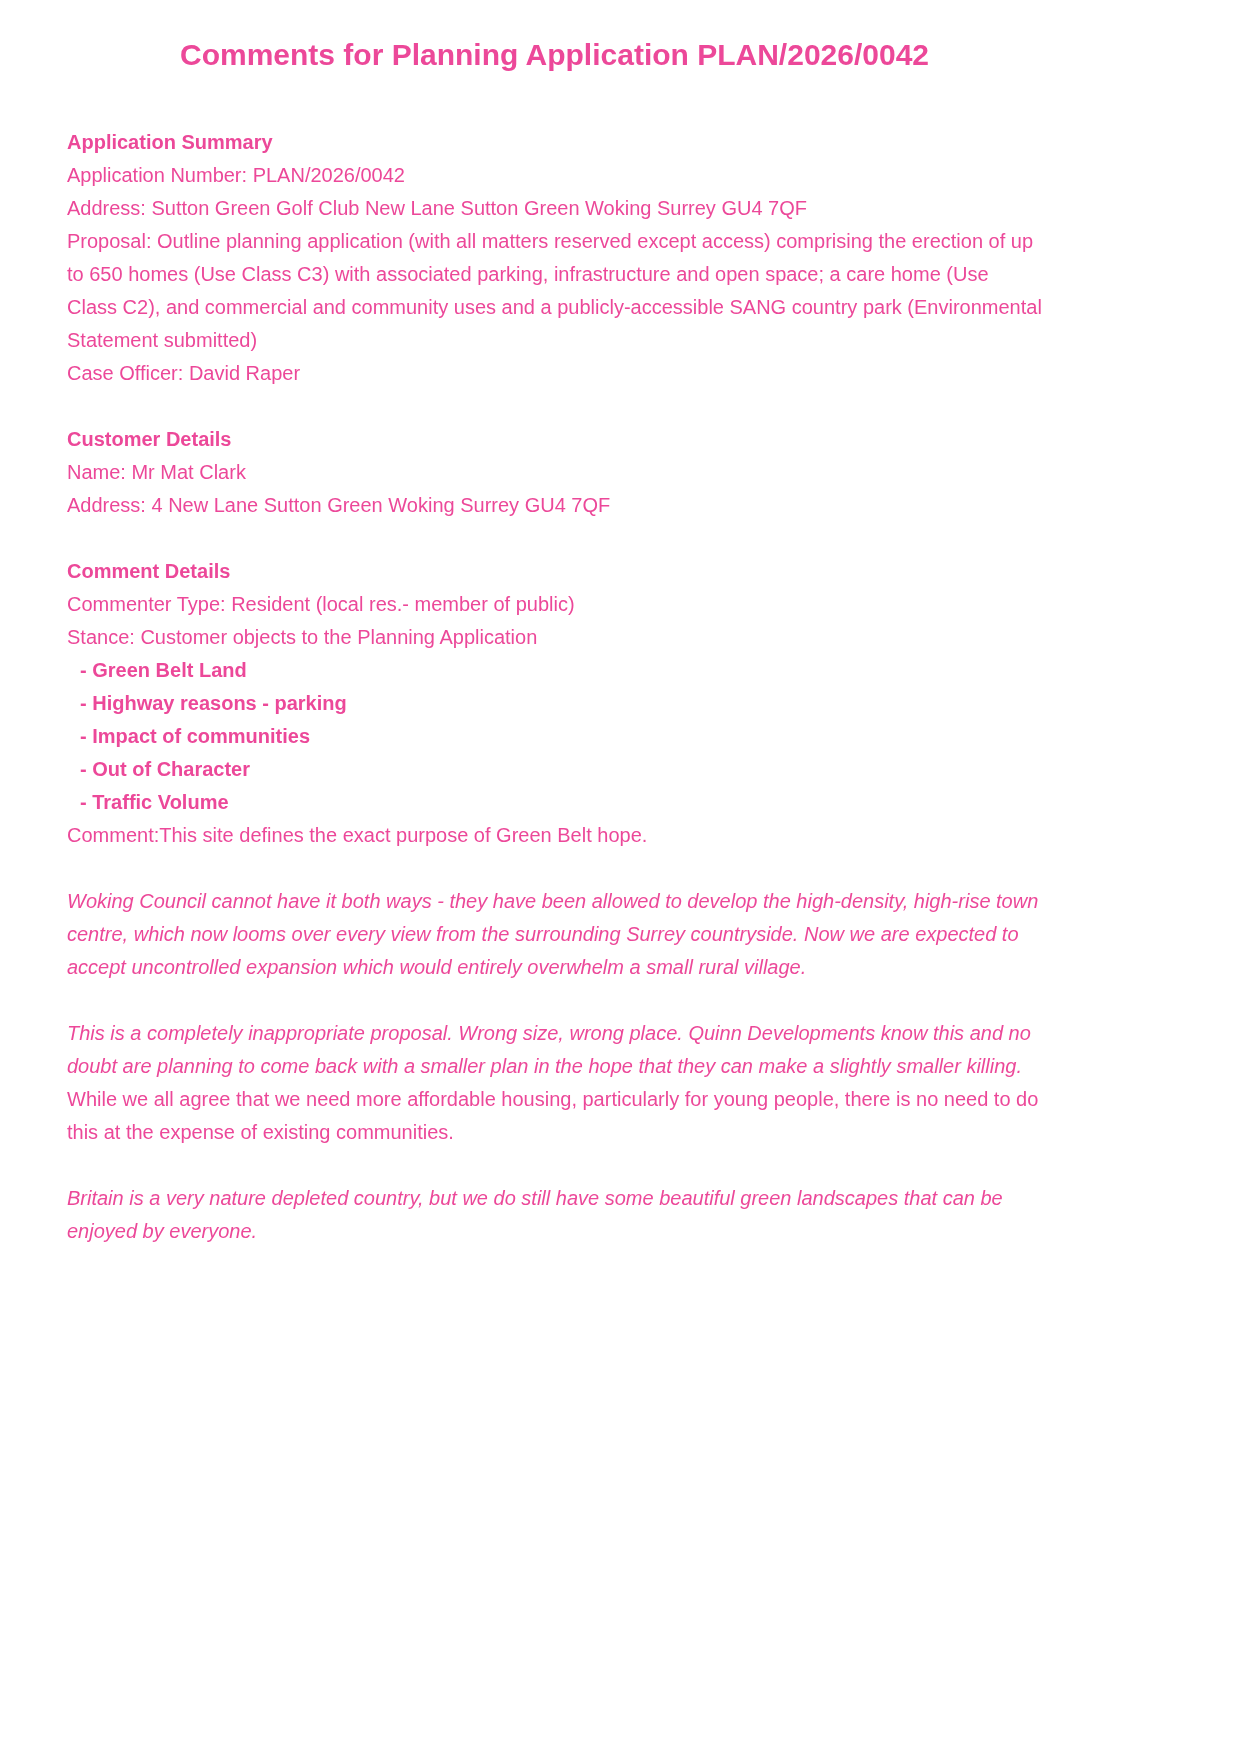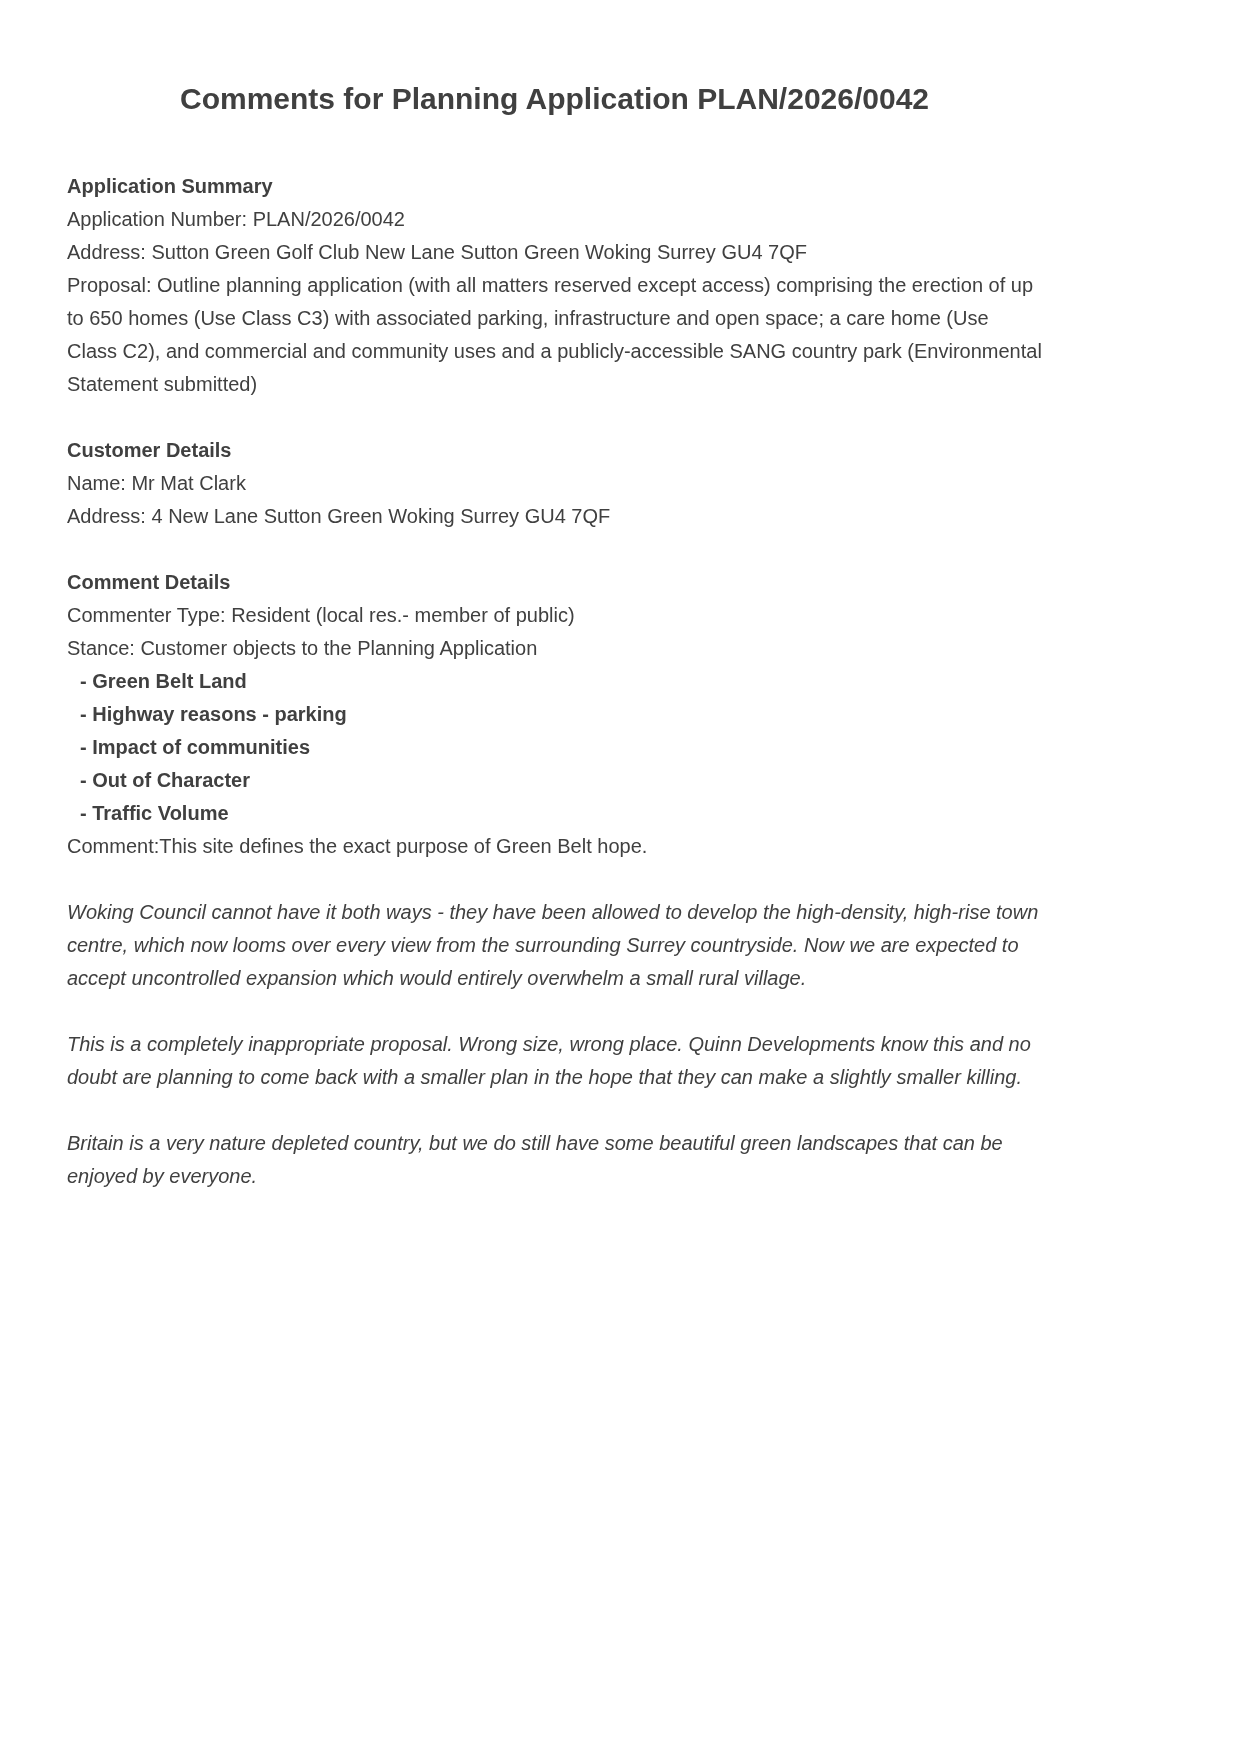--- a/index.html
+++ b/index.html
@@ -6,25 +6,25 @@
     margin: 0;
     padding: 0;
     background: #ffffff;
   }
   .page {
     position: relative;
     width: 1240px;
     min-height: 1755px;
     box-sizing: border-box;
     background: #ffffff;
-    color: #404040;
+    color: #ec4899;
     font-family: "Liberation Sans", "DejaVu Sans", sans-serif;
     font-size: 20px;
     line-height: 33px;
-    padding: 80px 0 60px 0;
+    padding: 36px 0 60px 0;
   }
   .content {
     width: 975px;
     margin-left: 67px;
   }
   .doc-title {
     text-align: center;
     font-weight: bold;
     font-size: 30px;
     line-height: 38px;
@@ -59,20 +59,21 @@
 <div class="page">
   <div class="content">
 
     <h1 class="doc-title">Comments for Planning Application PLAN/2026/0042</h1>
 
     <div class="section">
       <p class="section-heading">Application Summary</p>
       <p class="line">Application Number: PLAN/2026/0042</p>
       <p class="line">Address: Sutton Green Golf Club New Lane Sutton Green Woking Surrey GU4 7QF</p>
       <p class="line">Proposal: Outline planning application (with all matters reserved except access) comprising the erection of up to 650 homes (Use Class C3) with associated parking, infrastructure and open space; a care home (Use Class C2), and commercial and community uses and a publicly-accessible SANG country park (Environmental Statement submitted)</p>
+      <p class="line">Case Officer: David Raper</p>
     </div>
 
     <div class="section">
       <p class="section-heading">Customer Details</p>
       <p class="line">Name: Mr Mat Clark</p>
       <p class="line">Address: 4 New Lane Sutton Green Woking Surrey GU4 7QF</p>
     </div>
 
     <div class="section">
       <p class="section-heading">Comment Details</p>
@@ -82,17 +83,18 @@
       <p class="reason">- Green Belt Land</p>
       <p class="reason">- Highway reasons - parking</p>
       <p class="reason">- Impact of communities</p>
       <p class="reason">- Out of Character</p>
       <p class="reason">- Traffic Volume</p>
 
       <p class="line">Comment:This site defines the exact purpose of Green Belt hope.</p>
 
       <p class="para gap">Woking Council cannot have it both ways - they have been allowed to develop the high-density, high-rise town centre, which now looms over every view from the surrounding Surrey countryside. Now we are expected to accept uncontrolled expansion which would entirely overwhelm a small rural village.</p>
       <p class="para gap">This is a completely inappropriate proposal. Wrong size, wrong place. Quinn Developments know this and no doubt are planning to come back with a smaller plan in the hope that they can make a slightly smaller killing.</p>
+      <p class="para">While we all agree that we need more affordable housing, particularly for young people, there is no need to do this at the expense of existing communities.</p>
       <p class="para gap">Britain is a very nature depleted country, but we do still have some beautiful green landscapes that can be enjoyed by everyone.</p>
     </div>
 
   </div>
 </div>
 
 </body></html>

